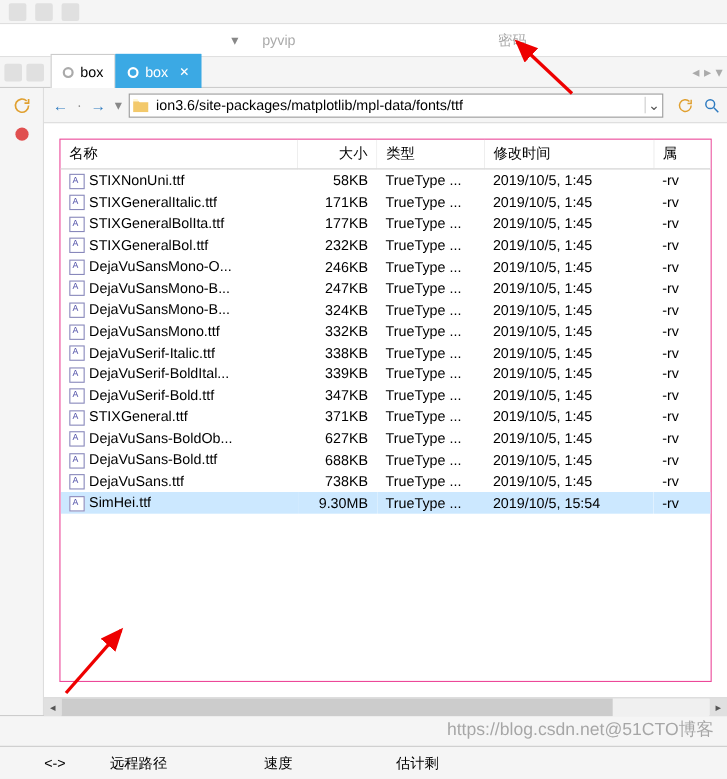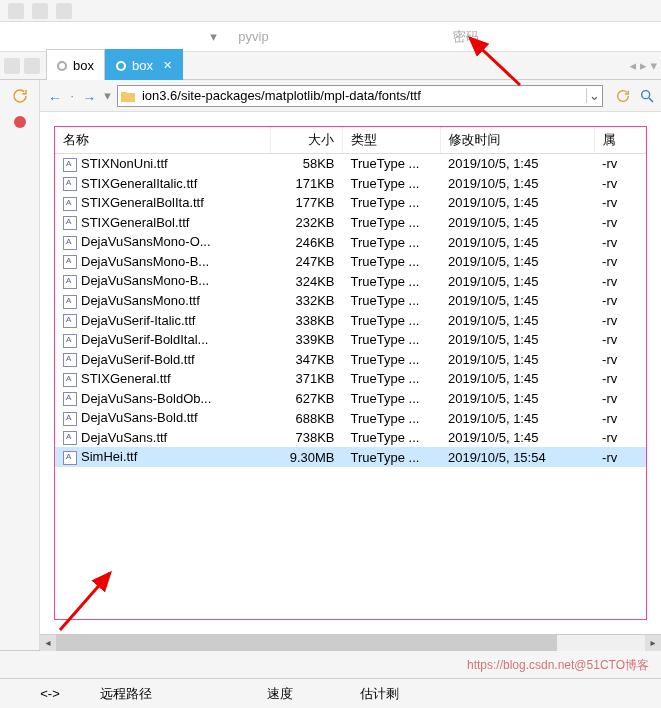--- a/index.html
+++ b/index.html
@@ -56,24 +56,24 @@
 .scrollbar-h { height: 16px; background: #f0f0f0; border-top: 1px solid #ccc; display: flex; align-items: center; }
 .scrollbar-h .sb-btn { width: 16px; height: 16px; background: #e0e0e0; display: flex; align-items: center; justify-content: center; color: #555; font-size: 10px; }
 .scrollbar-h .sb-track { flex: 1; height: 16px; background: #f0f0f0; position: relative; }
 .scrollbar-h .sb-thumb { position: absolute; left: 0; top: 0; height: 16px; width: 85%; background: #ccc; }
 
 .status-bar { height: 30px; background: #f5f5f5; border-top: 1px solid #ccc; display: flex; align-items: center; padding: 0 20px; }
 .status-col { padding: 0 20px; }
 .stat-local { flex: 0 0 140px; }
 .stat-arrow { flex: 0 0 60px; text-align: center; }
 .stat-remote { flex: 0 0 140px; }
-.stat-speed { flex: 0 0 120px; text-align: center; }
+.stat-speed { flex: 0 0 120px; }
 .stat-est { flex: 0 0 80px; }
 
-.watermark { position: absolute; bottom: 34px; right: 12px; color: #b91c1c; font-size: 12px; opacity: 0.6; pointer-events: none; }
+.watermark { position: absolute; bottom: 34px; right: 12px; color: #737373; font-size: 16px; opacity: 0.6; pointer-events: none; }
 
 .arrow-red { position: absolute; pointer-events: none; }
 .arrow1 { left: 460px; top: 30px; }
 .arrow2 { left: 55px; bottom: 70px; }
 
 svg.arrow-svg { overflow: visible; }
 </style>
 </head>
 <body>
 

